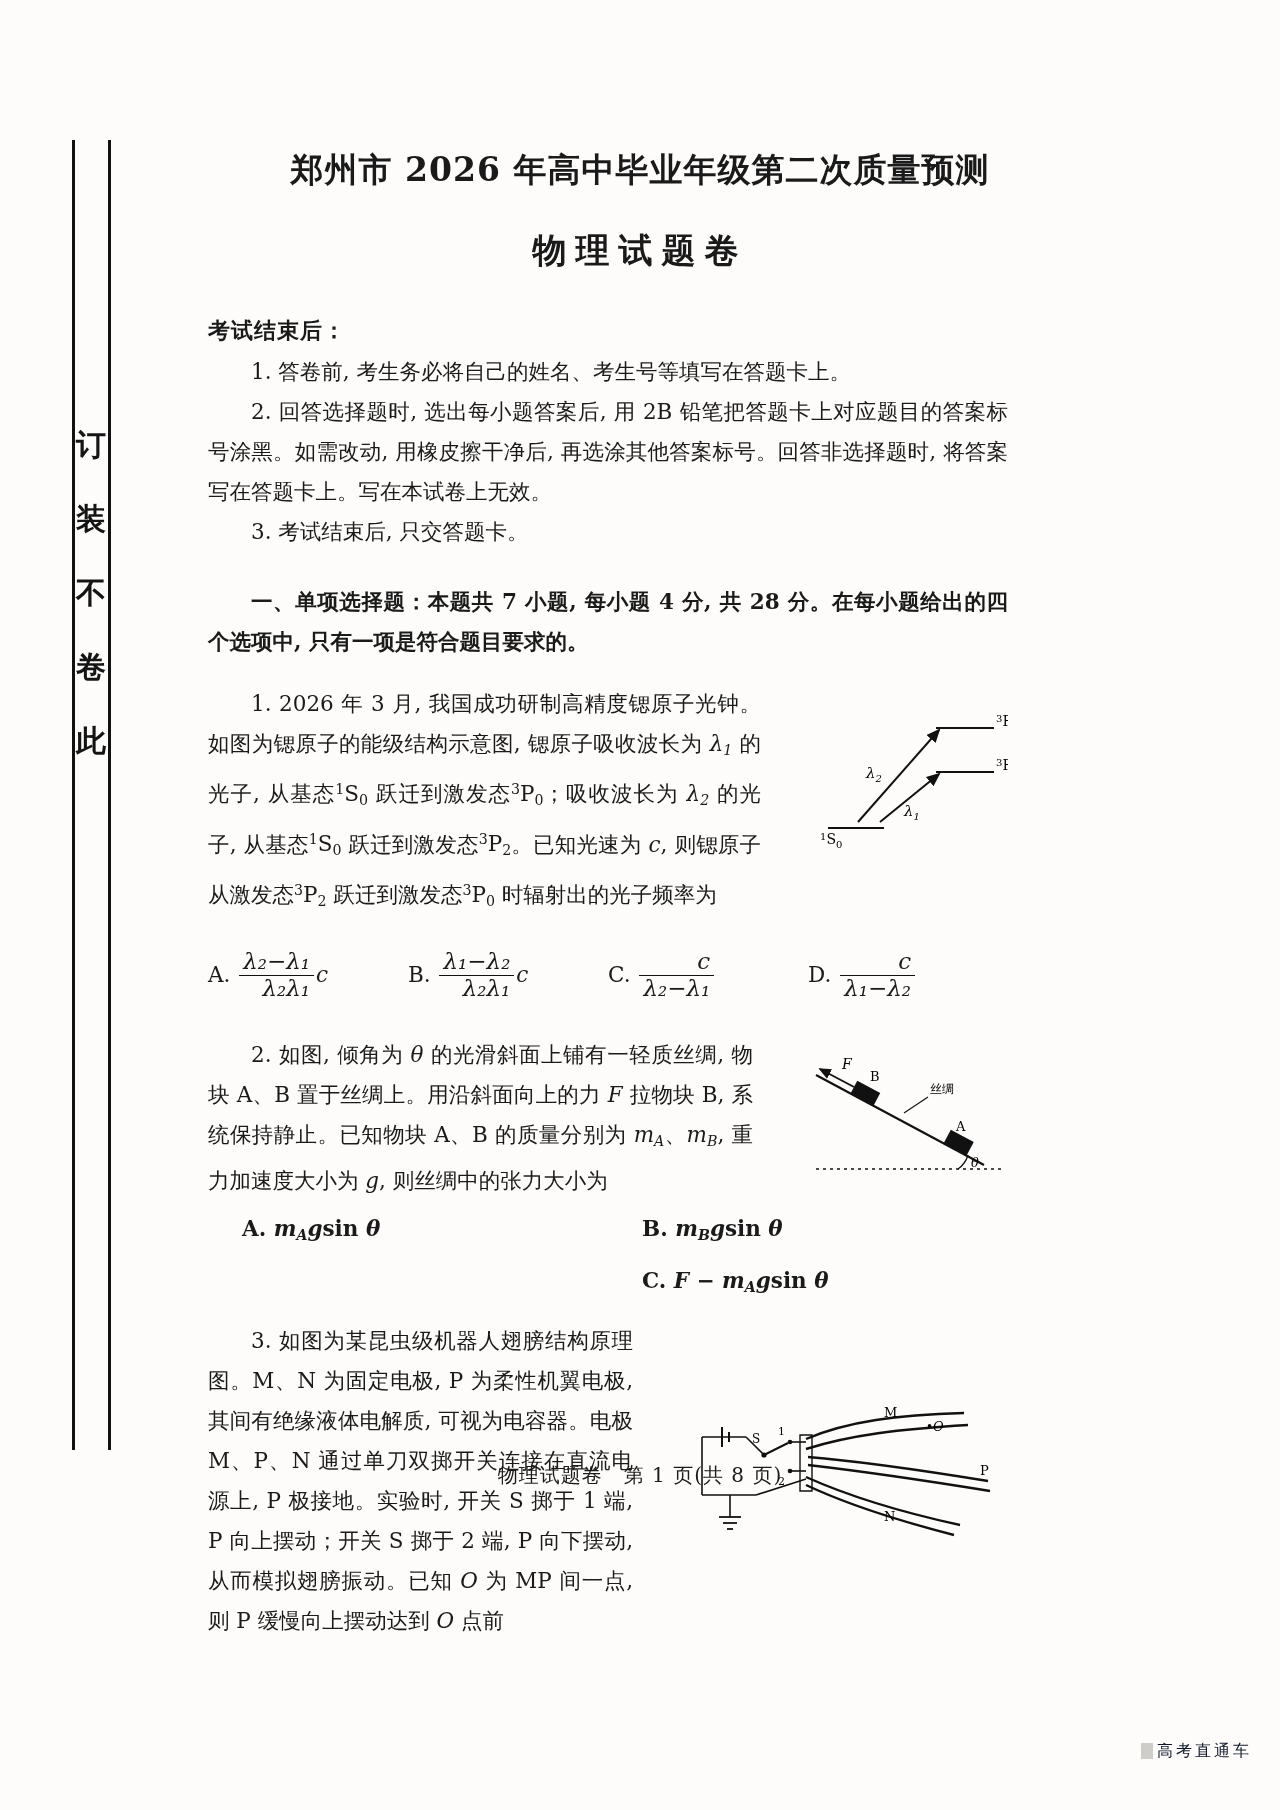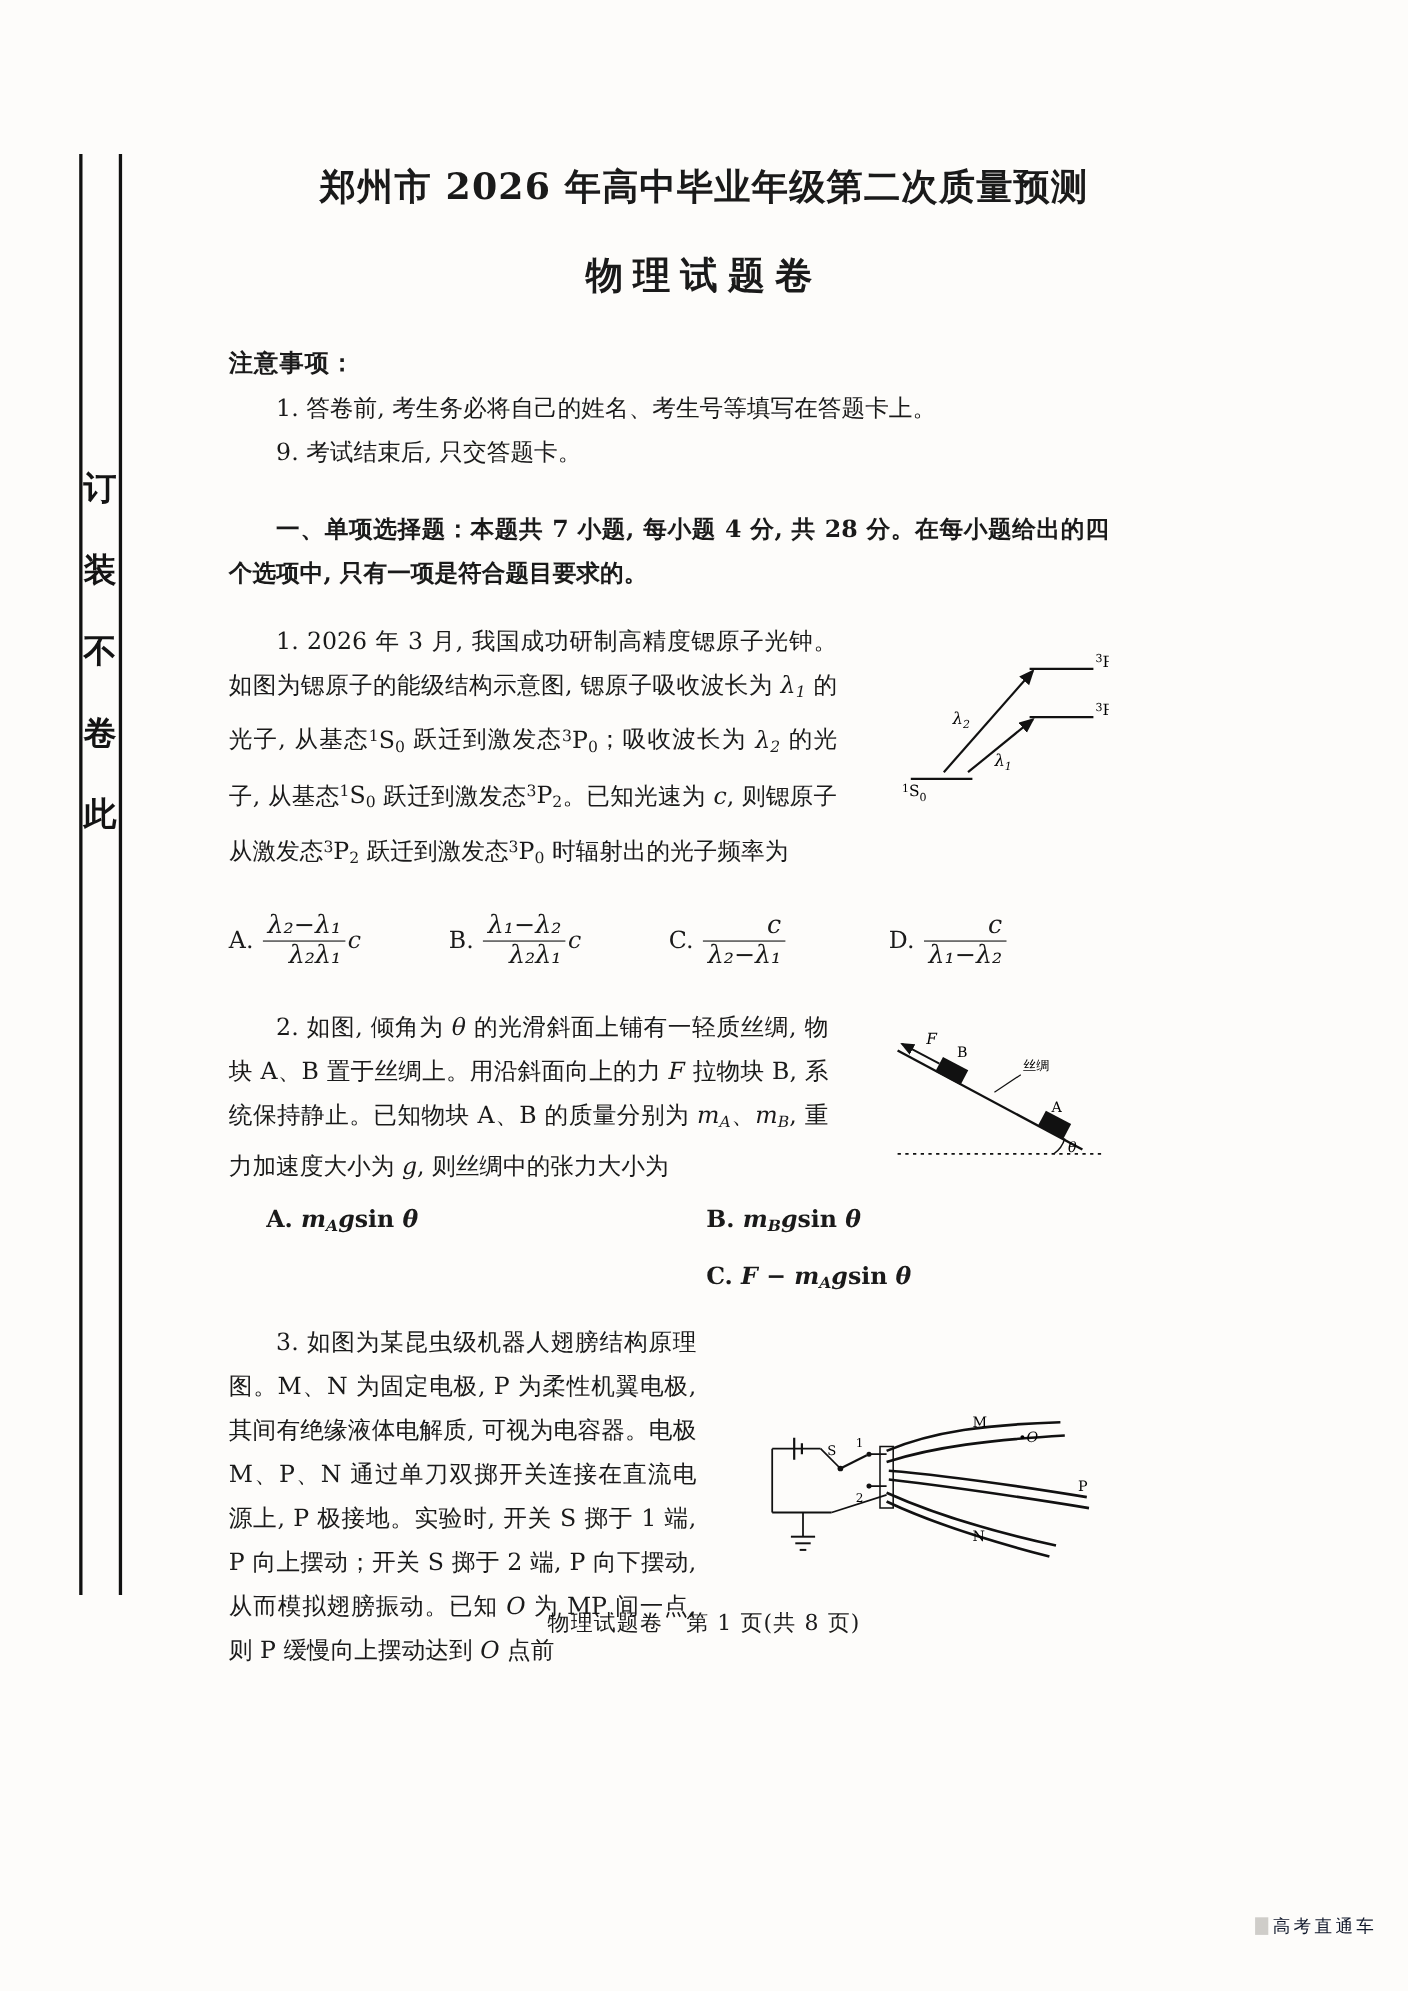--- a/index.html
+++ b/index.html
@@ -85,23 +85,24 @@
     <span>不</span>
     <span>卷</span>
     <span>此</span>
   </div>
 
   <div class="title-main">郑州市 2026 年高中毕业年级第二次质量预测</div>
   <div class="title-sub">物理试题卷</div>
 
   <div class="col">
 
-    <div class="notice-h">注意事项：</div>
+    <div class="notice-h">考试结束后：</div>
     <p class="p">1. 答卷前, 考生务必将自己的姓名、考生号等填写在答题卡上。</p>
-    <p class="p">9. 考试结束后, 只交答题卡。</p>
+    <p class="p">2. 回答选择题时, 选出每小题答案后, 用 2B 铅笔把答题卡上对应题目的答案标号涂黑。如需改动, 用橡皮擦干净后, 再选涂其他答案标号。回答非选择题时, 将答案写在答题卡上。写在本试卷上无效。</p>
+    <p class="p">3. 考试结束后, 只交答题卡。</p>
 
     <p class="sec-h">一、单项选择题：本题共 7 小题, 每小题 4 分, 共 28 分。在每小题给出的四个选项中, 只有一项是符合题目要求的。</p>
 
     <div class="q clearfix">
       
       <div class="float-right" style="margin:26px 0 0 14px;">
         <svg width="190" height="150" viewBox="0 0 190 150">
 
           <line x1="118" y1="18" x2="176" y2="18" stroke="#111" stroke-width="2"></line>
           <line x1="118" y1="62" x2="176" y2="62" stroke="#111" stroke-width="2"></line>

